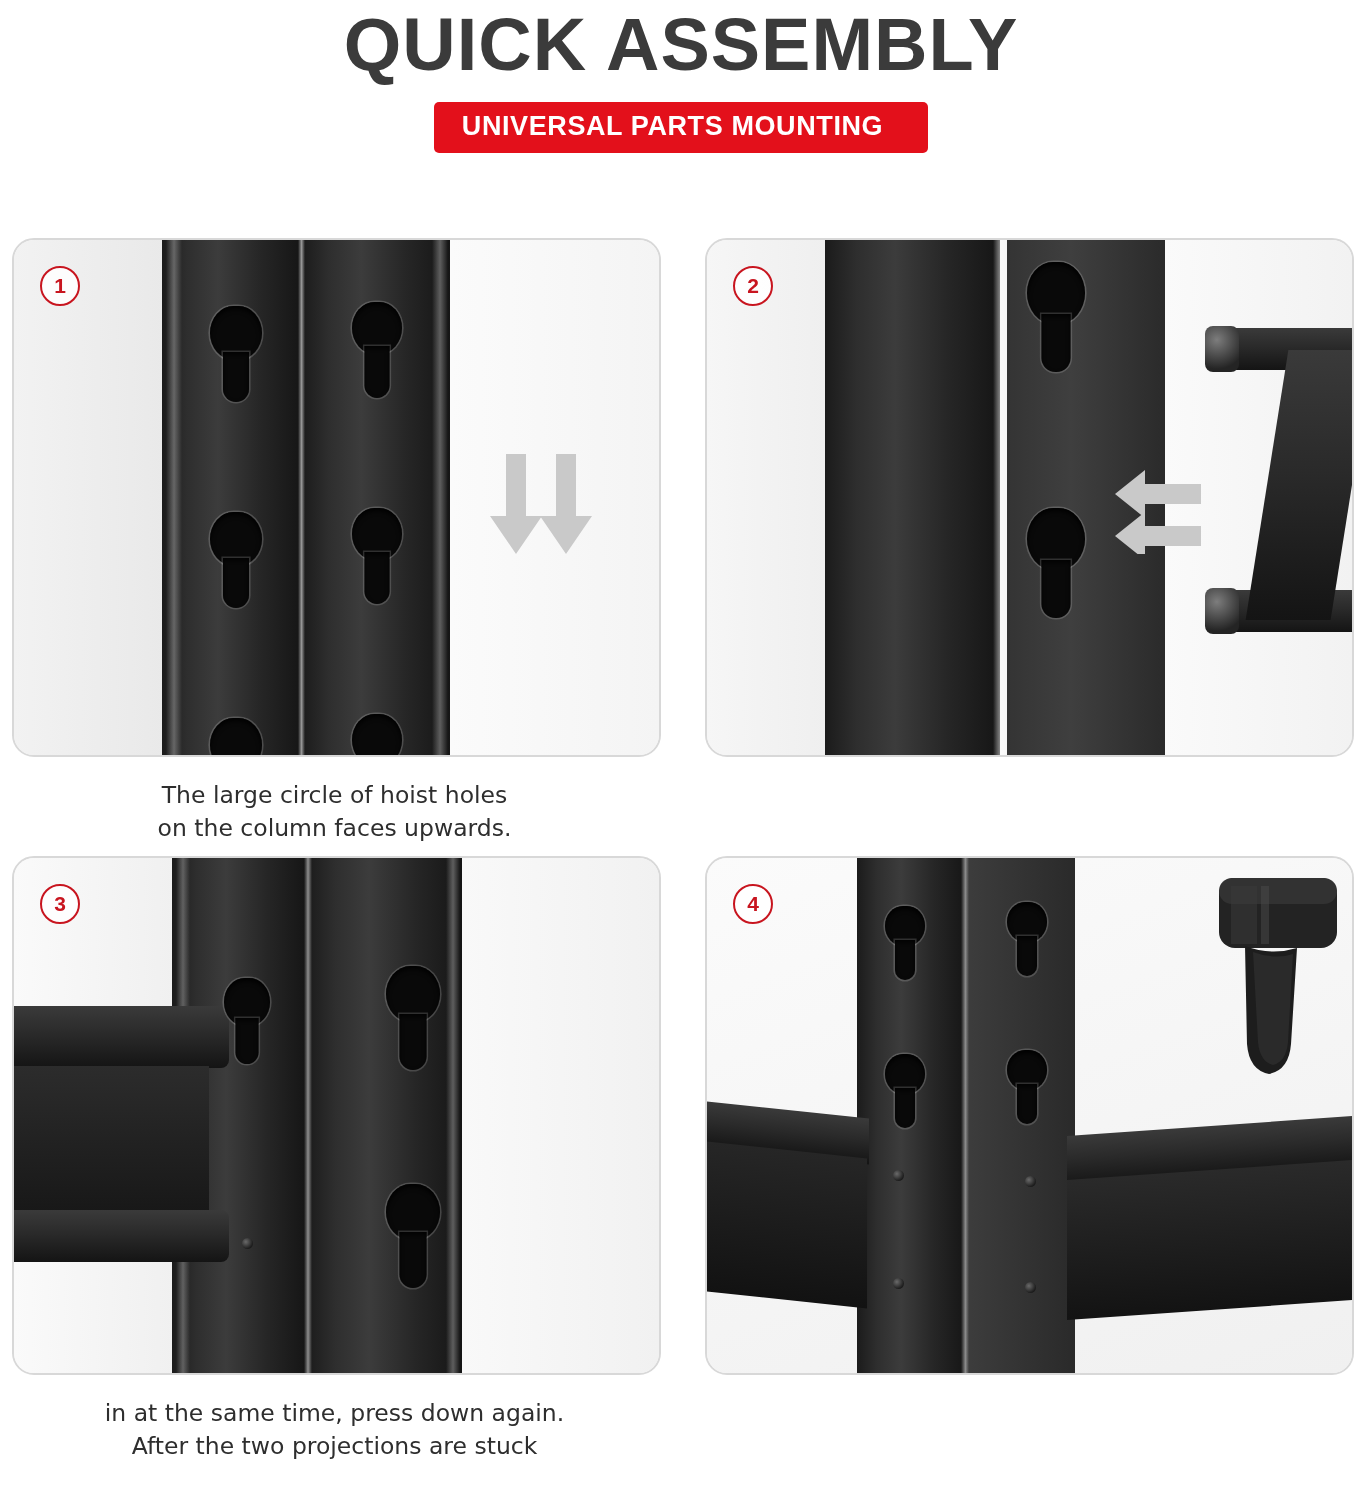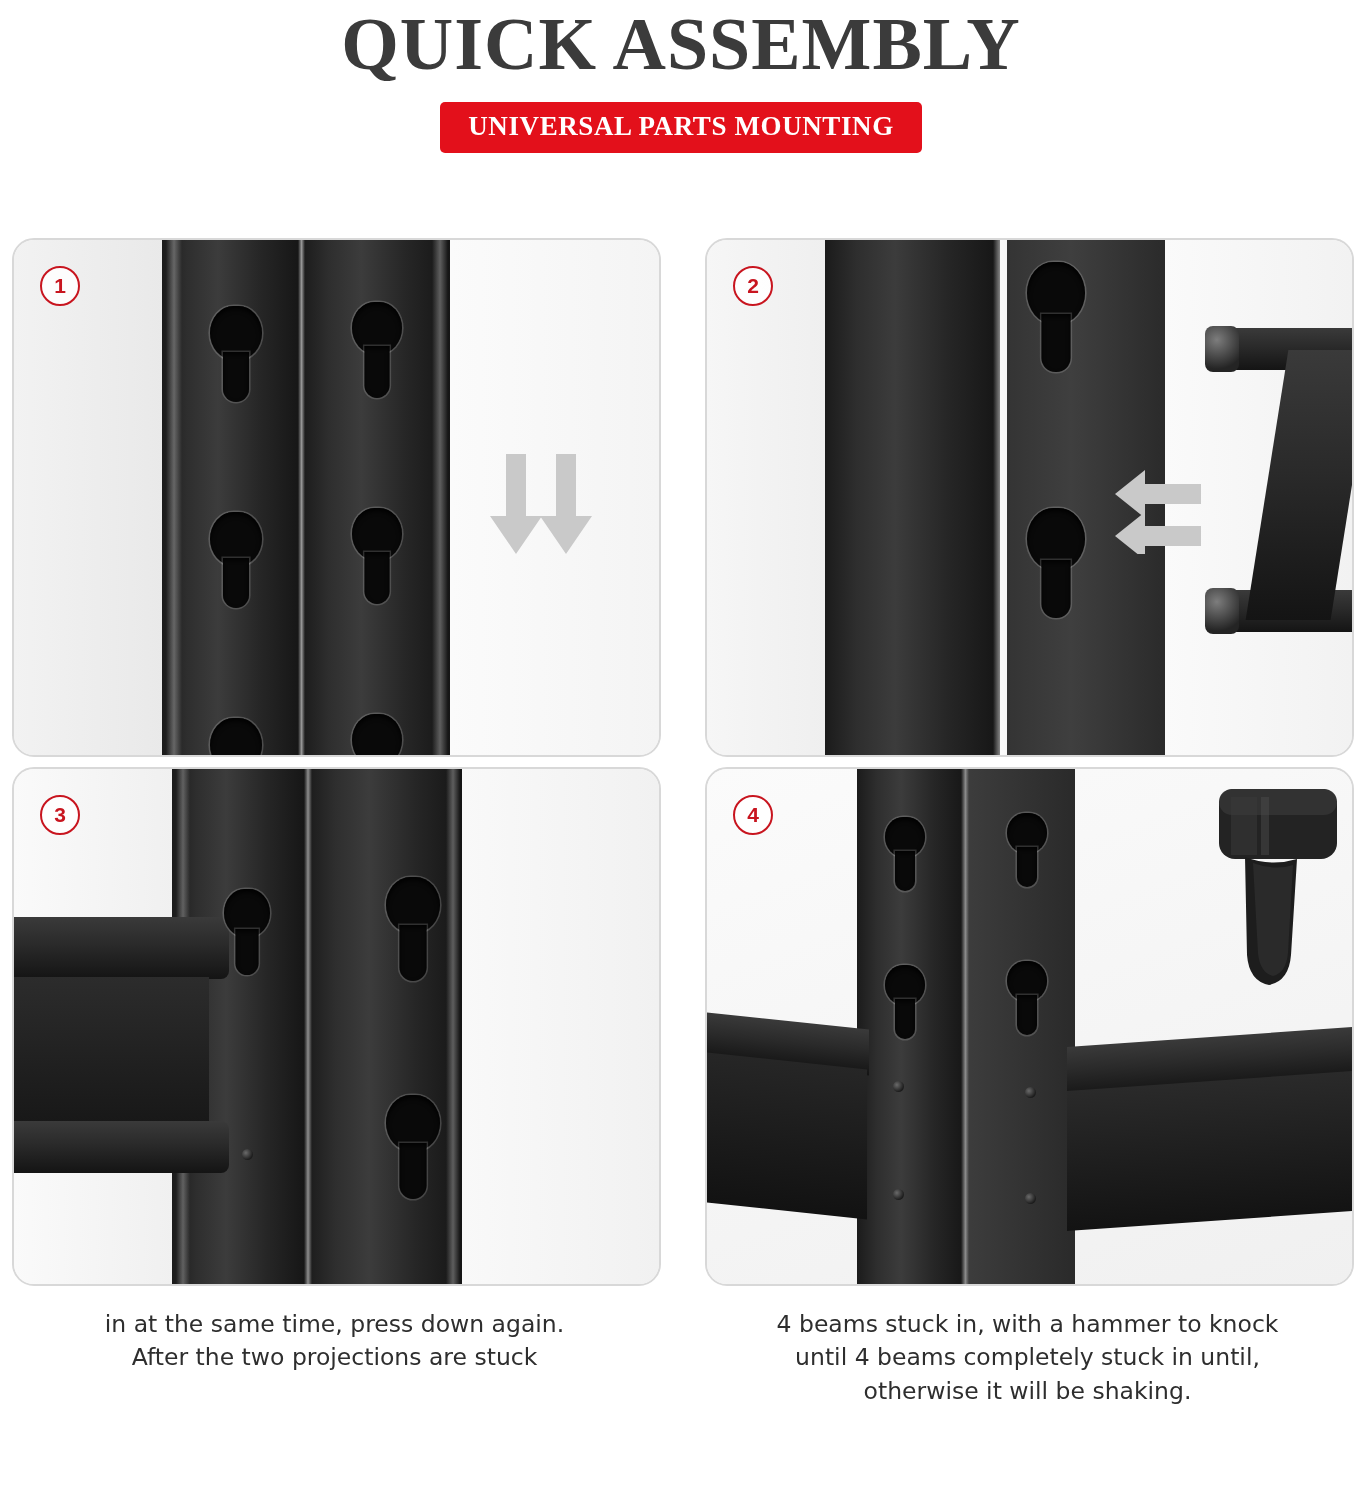--- a/index.html
+++ b/index.html
@@ -18,42 +18,41 @@
     position: relative;
     width: 1362px;
     height: 1500px;
     background: #ffffff;
   }
 
   
   .header {
     text-align: center;
     padding-top: 6px;
-    font-family: Liberation Serif, serif;
   }
   .main-title {
     font-size: 74px;
     font-weight: bold;
     letter-spacing: 1px;
     color: #3b3b3b;
     line-height: 1.05;
     margin: 0;
   }
   .subtitle-wrap {
     margin-top: 18px;
     display: flex;
     justify-content: center;
   }
   .subtitle-badge {
     background: #e3101b;
     color: #ffffff;
     font-size: 27px;
     font-weight: bold;
     letter-spacing: 0.6px;
-    padding: 9px 28px 11px 28px;
+    padding: 9px 45px 11px 28px;
     border-radius: 5px;
     display: inline-block;
   }
 
   
   .grid {
     position: absolute;
     top: 238px;
     left: 12px;
     width: 1338px;
@@ -212,20 +211,24 @@
 
         <svg width="110" height="110" viewBox="0 0 110 110" style="position:absolute; left:468px; top:210px;">
           <g fill="#c9c9c9">
             <path d="M16 4 h20 v62 h16 L26 104 L0 66 h16 z" transform="translate(8,0)"></path>
             <path d="M16 4 h20 v62 h16 L26 104 L0 66 h16 z" transform="translate(58,0)"></path>
           </g>
         </svg>
 
         <div class="badge">1</div>
       </div>
+      <div class="caption">
+        <div>The large circle of hoist holes</div>
+        <div>on the column faces upwards.</div>
+      </div>
     </div>
 
     <div class="step">
       <div class="photo">
         <div class="metal p2-white"></div>
         <div class="metal p2-col"></div>
         <div class="edge-hi p2-gloss"></div>
         <div class="metal p2-face"></div>
         <div class="metal p2-right"></div>
 
@@ -344,21 +347,16 @@
             <rect x="92" y="10" width="118" height="26" rx="13" fill="#323232"></rect>
             <rect x="104" y="18" width="26" height="58" fill="#3a3a3a" opacity="0.55"></rect>
             <rect x="134" y="18" width="8" height="58" fill="#4a4a4a" opacity="0.5"></rect>
             <path d="M118 78 q26 10 52 2 l-6 96 q-2 26 -22 30 q-20 -4 -22 -30 z" fill="#1d1d1d"></path>
             <path d="M126 84 q22 8 40 2 l-5 88 q-2 20 -15 23 q-13 -3 -15 -23 z" fill="#2a2a2a"></path>
           </g>
         </svg>
 
         <div class="badge">4</div>
       </div>
-      <div class="caption">
-        <div>4 beams stuck in, with a hammer to knock</div>
-        <div>until 4 beams completely stuck in until,</div>
-        <div>otherwise it will be shaking.</div>
-      </div>
     </div>
 
   </div>
 </div>
 
 </body></html>

